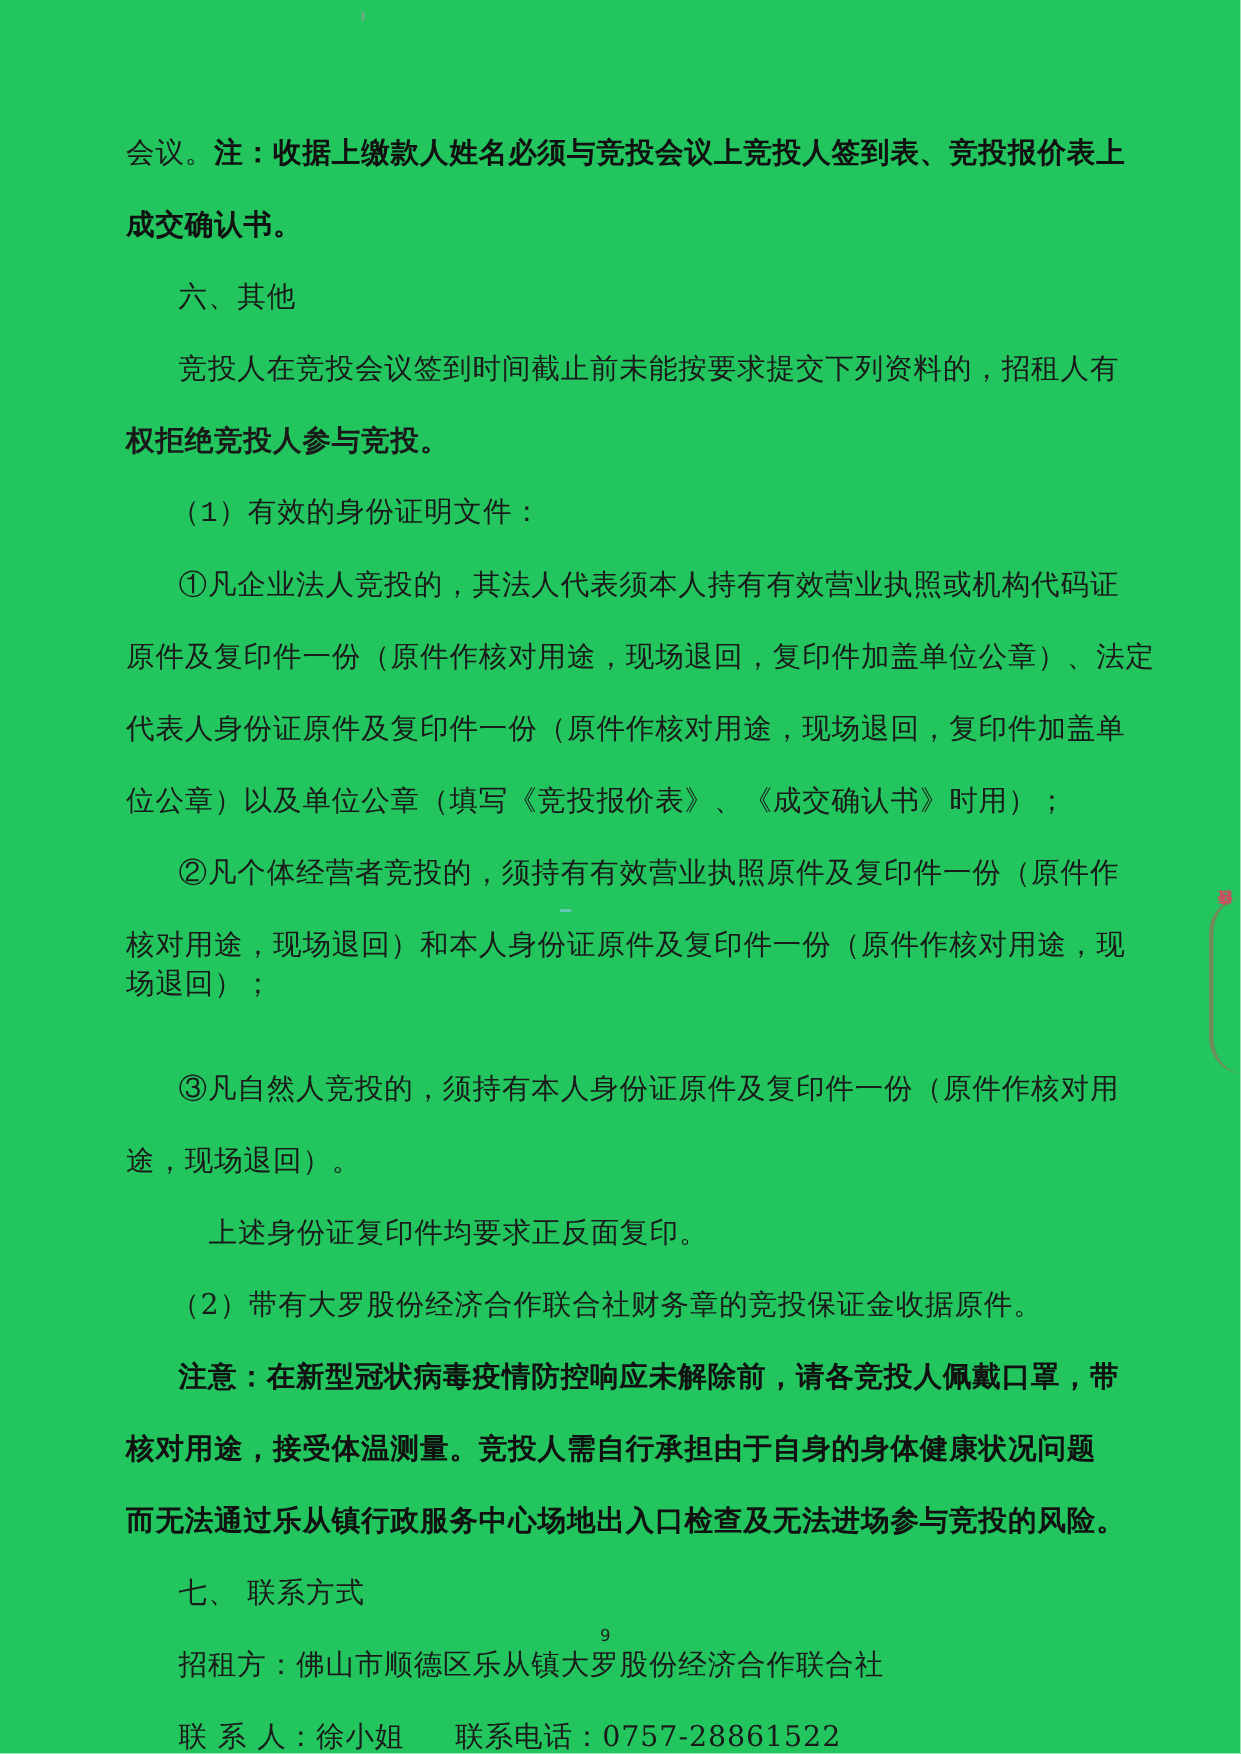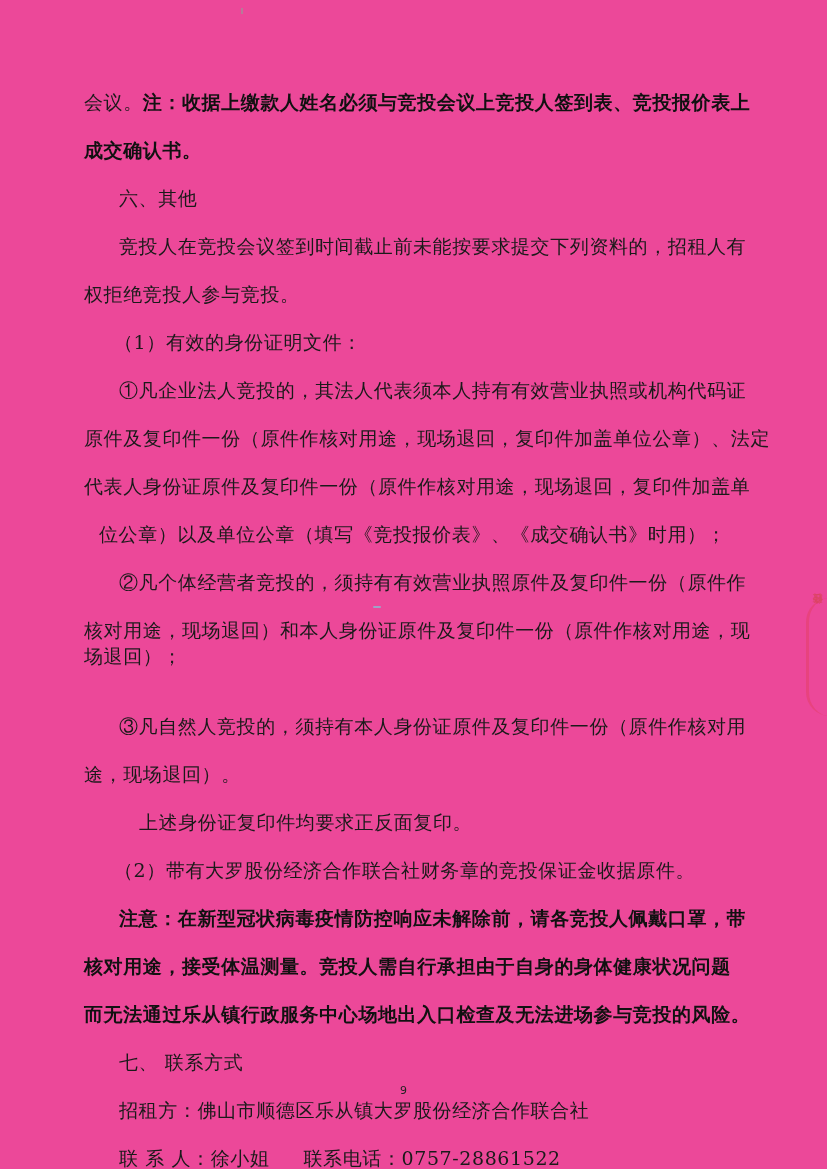--- a/index.html
+++ b/index.html
@@ -13,21 +13,21 @@
       position: relative;
       overflow: hidden;
       font-family: "DejaVu Serif", "Liberation Serif", serif;
       color: #1a1a1a;
     }
     .page {
       position: absolute;
       left: 0; top: 0;
       width: 827px;
       height: 1169px;
-      background: #ec4899;
+      background: #22c55e;
     }
     .scan-mark {
       position: absolute;
       left: 241px;
       top: 8px;
       width: 2px;
       height: 6px;
       background: #9a9a9a;
       opacity: 0.6;
     }
@@ -98,28 +98,28 @@
 
   <div class="content">
 
     <div class="line" style="top:0px;">
       <span>会议。</span><span class="bold">注：收据上缴款人姓名必须与竞投会议上竞投人签到表、竞投报价表上</span>
     </div>
     <div class="line bold" style="top:48px;">成交确认书。</div>
 
     <div class="line indent" style="top:96px;text-align:center;">六、其他</div>
     <div class="line indent" style="top:144px;">竞投人在竞投会议签到时间截止前未能按要求提交下列资料的，招租人有</div>
-    <div class="line" style="top:192px;">权拒绝竞投人参与竞投。</div>
+    <div class="line" style="top:192px;font-weight:bold;">权拒绝竞投人参与竞投。</div>
 
-    <div class="line indent-sm" style="top:240px;">（1）有效的身份证明文件：</div>
+    <div class="line indent-sm" style="top:240px;font-family:Liberation Mono, monospace;">（1）有效的身份证明文件：</div>
 
     <div class="line indent" style="top:288px;">①凡企业法人竞投的，其法人代表须本人持有有效营业执照或机构代码证</div>
     <div class="line" style="top:336px;">原件及复印件一份（原件作核对用途，现场退回，复印件加盖单位公章）、法定</div>
     <div class="line" style="top:384px;">代表人身份证原件及复印件一份（原件作核对用途，现场退回，复印件加盖单</div>
-    <div class="line" style="top:432px;margin-left:15px;">位公章）以及单位公章（填写《竞投报价表》、《成交确认书》时用）；</div>
+    <div class="line" style="top:432px;">位公章）以及单位公章（填写《竞投报价表》、《成交确认书》时用）；</div>
 
     <div class="line indent" style="top:480px;">②凡个体经营者竞投的，须持有有效营业执照原件及复印件一份（原件作</div>
     <div class="line" style="top:528px;">核对用途，现场退回）和本人身份证原件及复印件一份（原件作核对用途，现</div>
     <div class="line" style="top:554px;text-align:center;">场退回）；</div>
 
     <div class="line indent" style="top:624px;">③凡自然人竞投的，须持有本人身份证原件及复印件一份（原件作核对用</div>
     <div class="line" style="top:672px;">途，现场退回）。</div>
 
     <div class="line indent" style="top:720px;margin-left:20px;">上述身份证复印件均要求正反面复印。</div>
 

